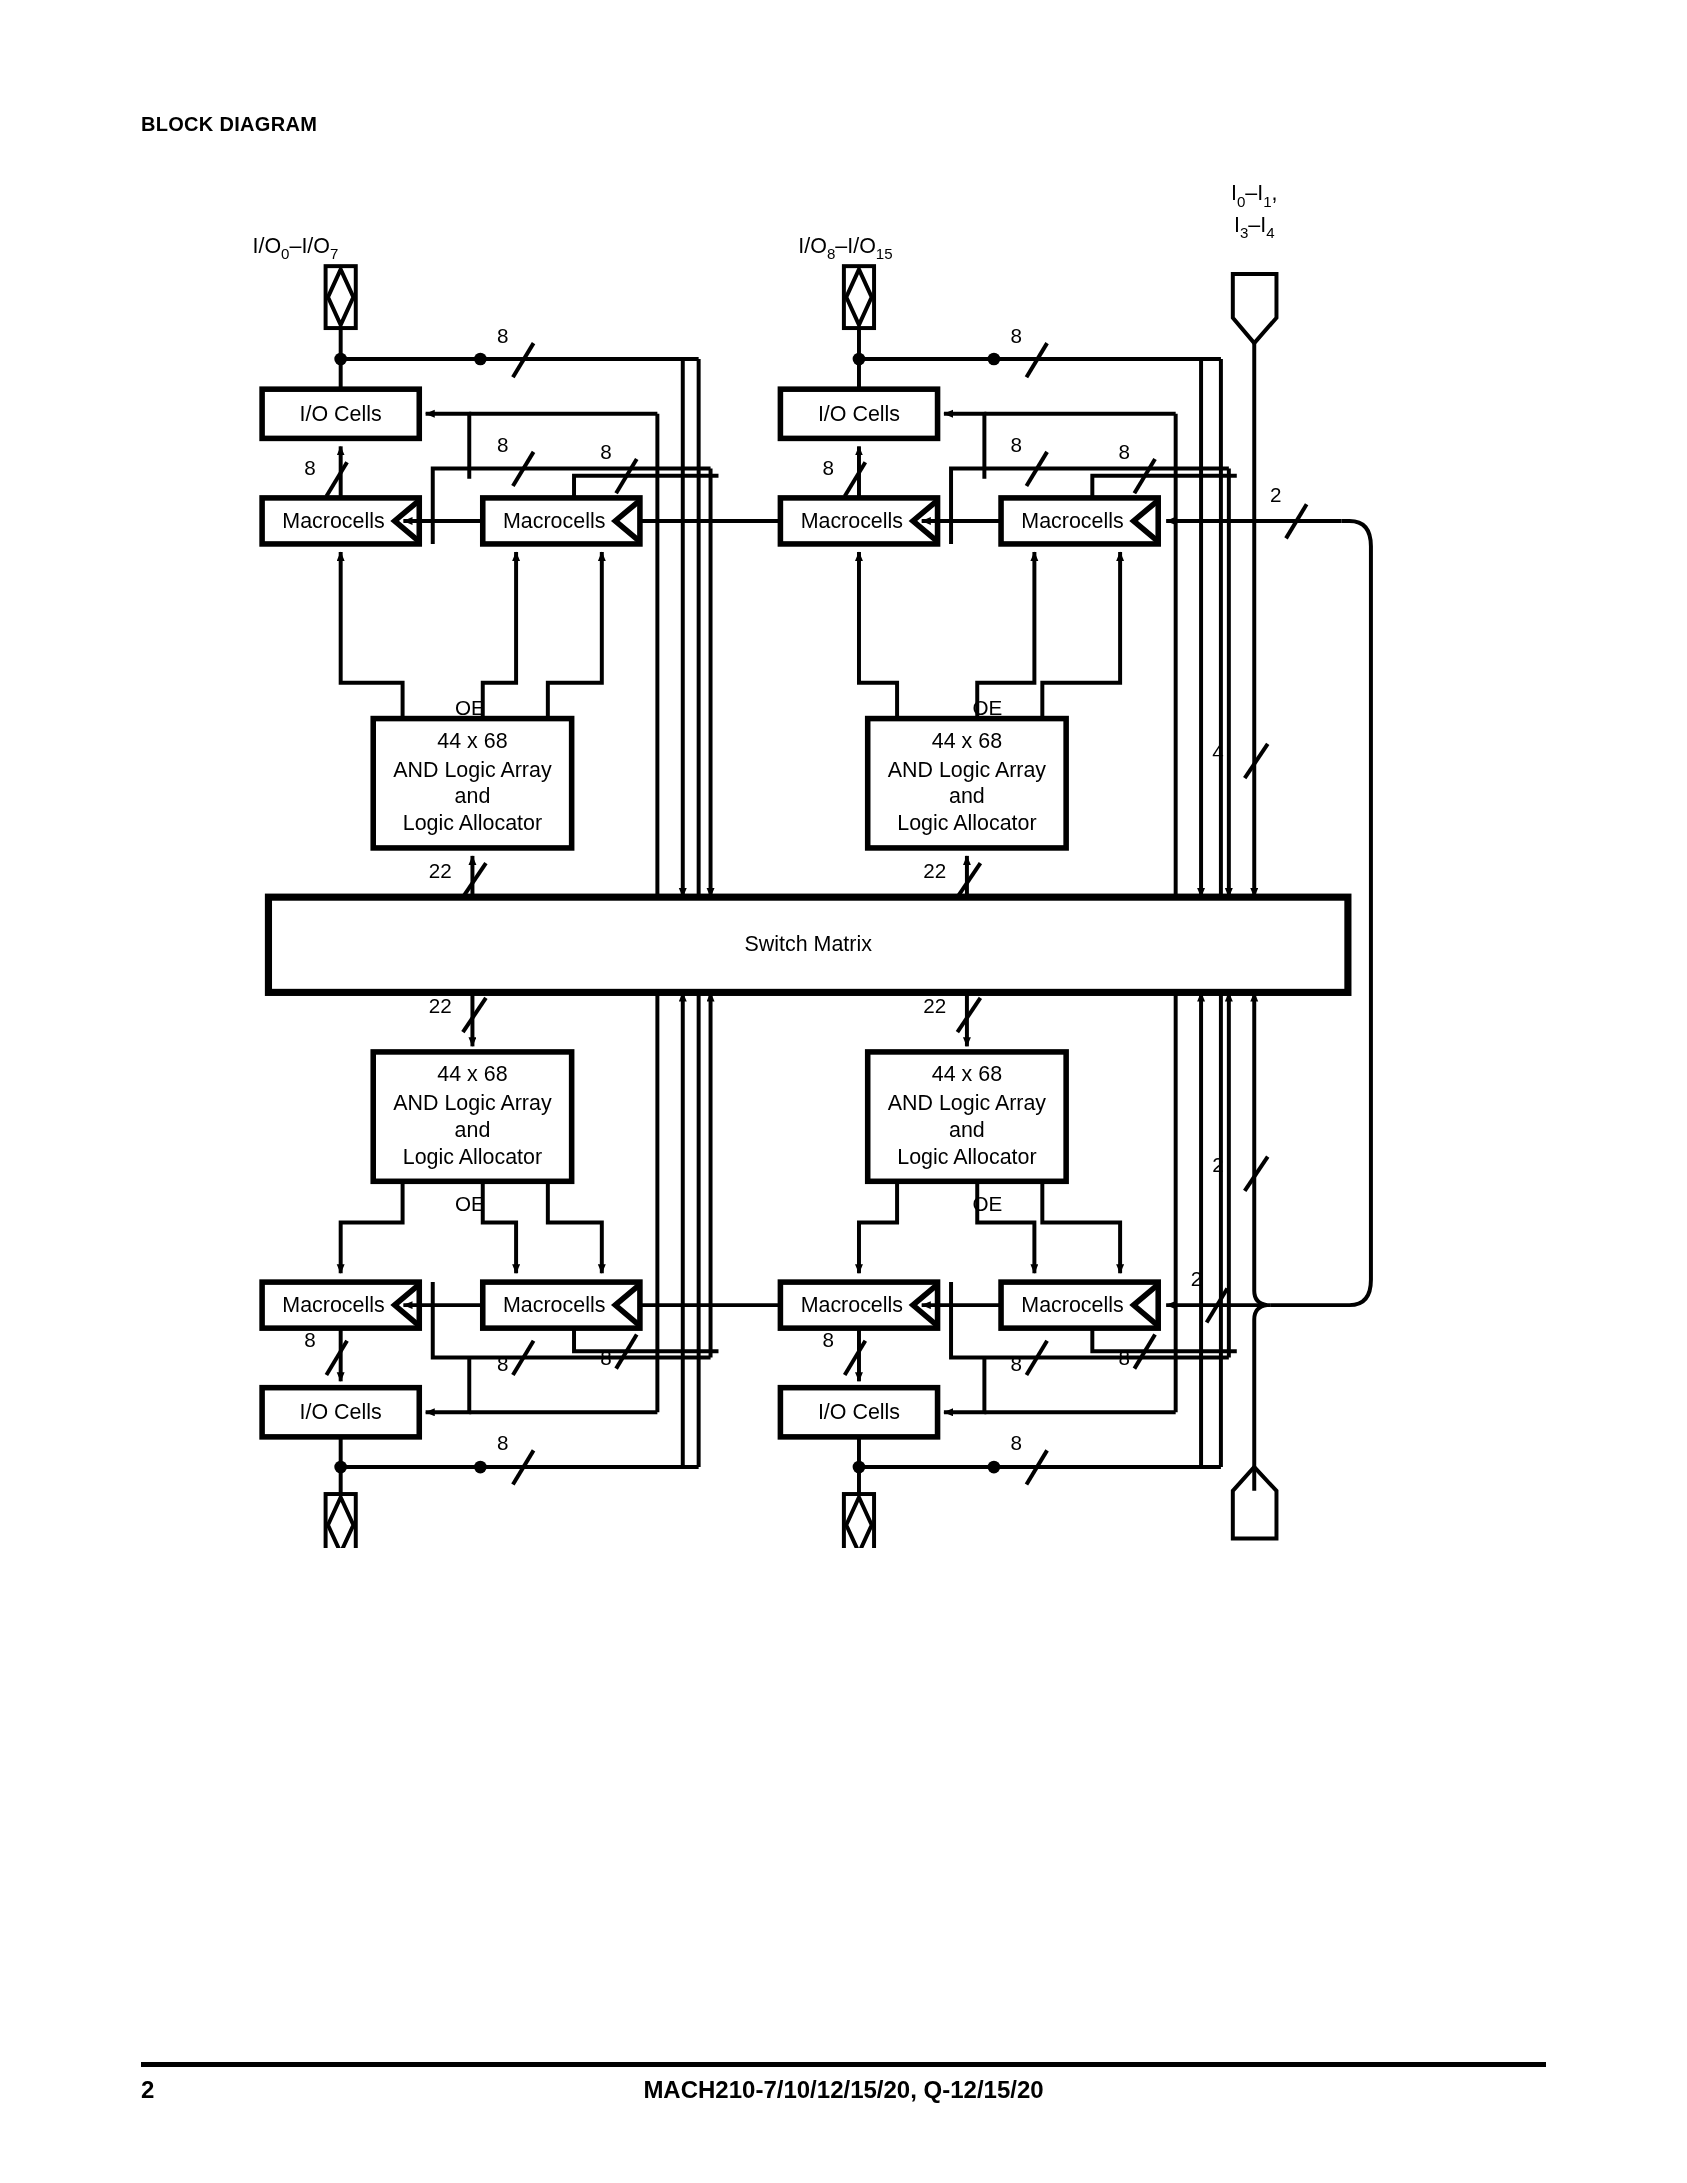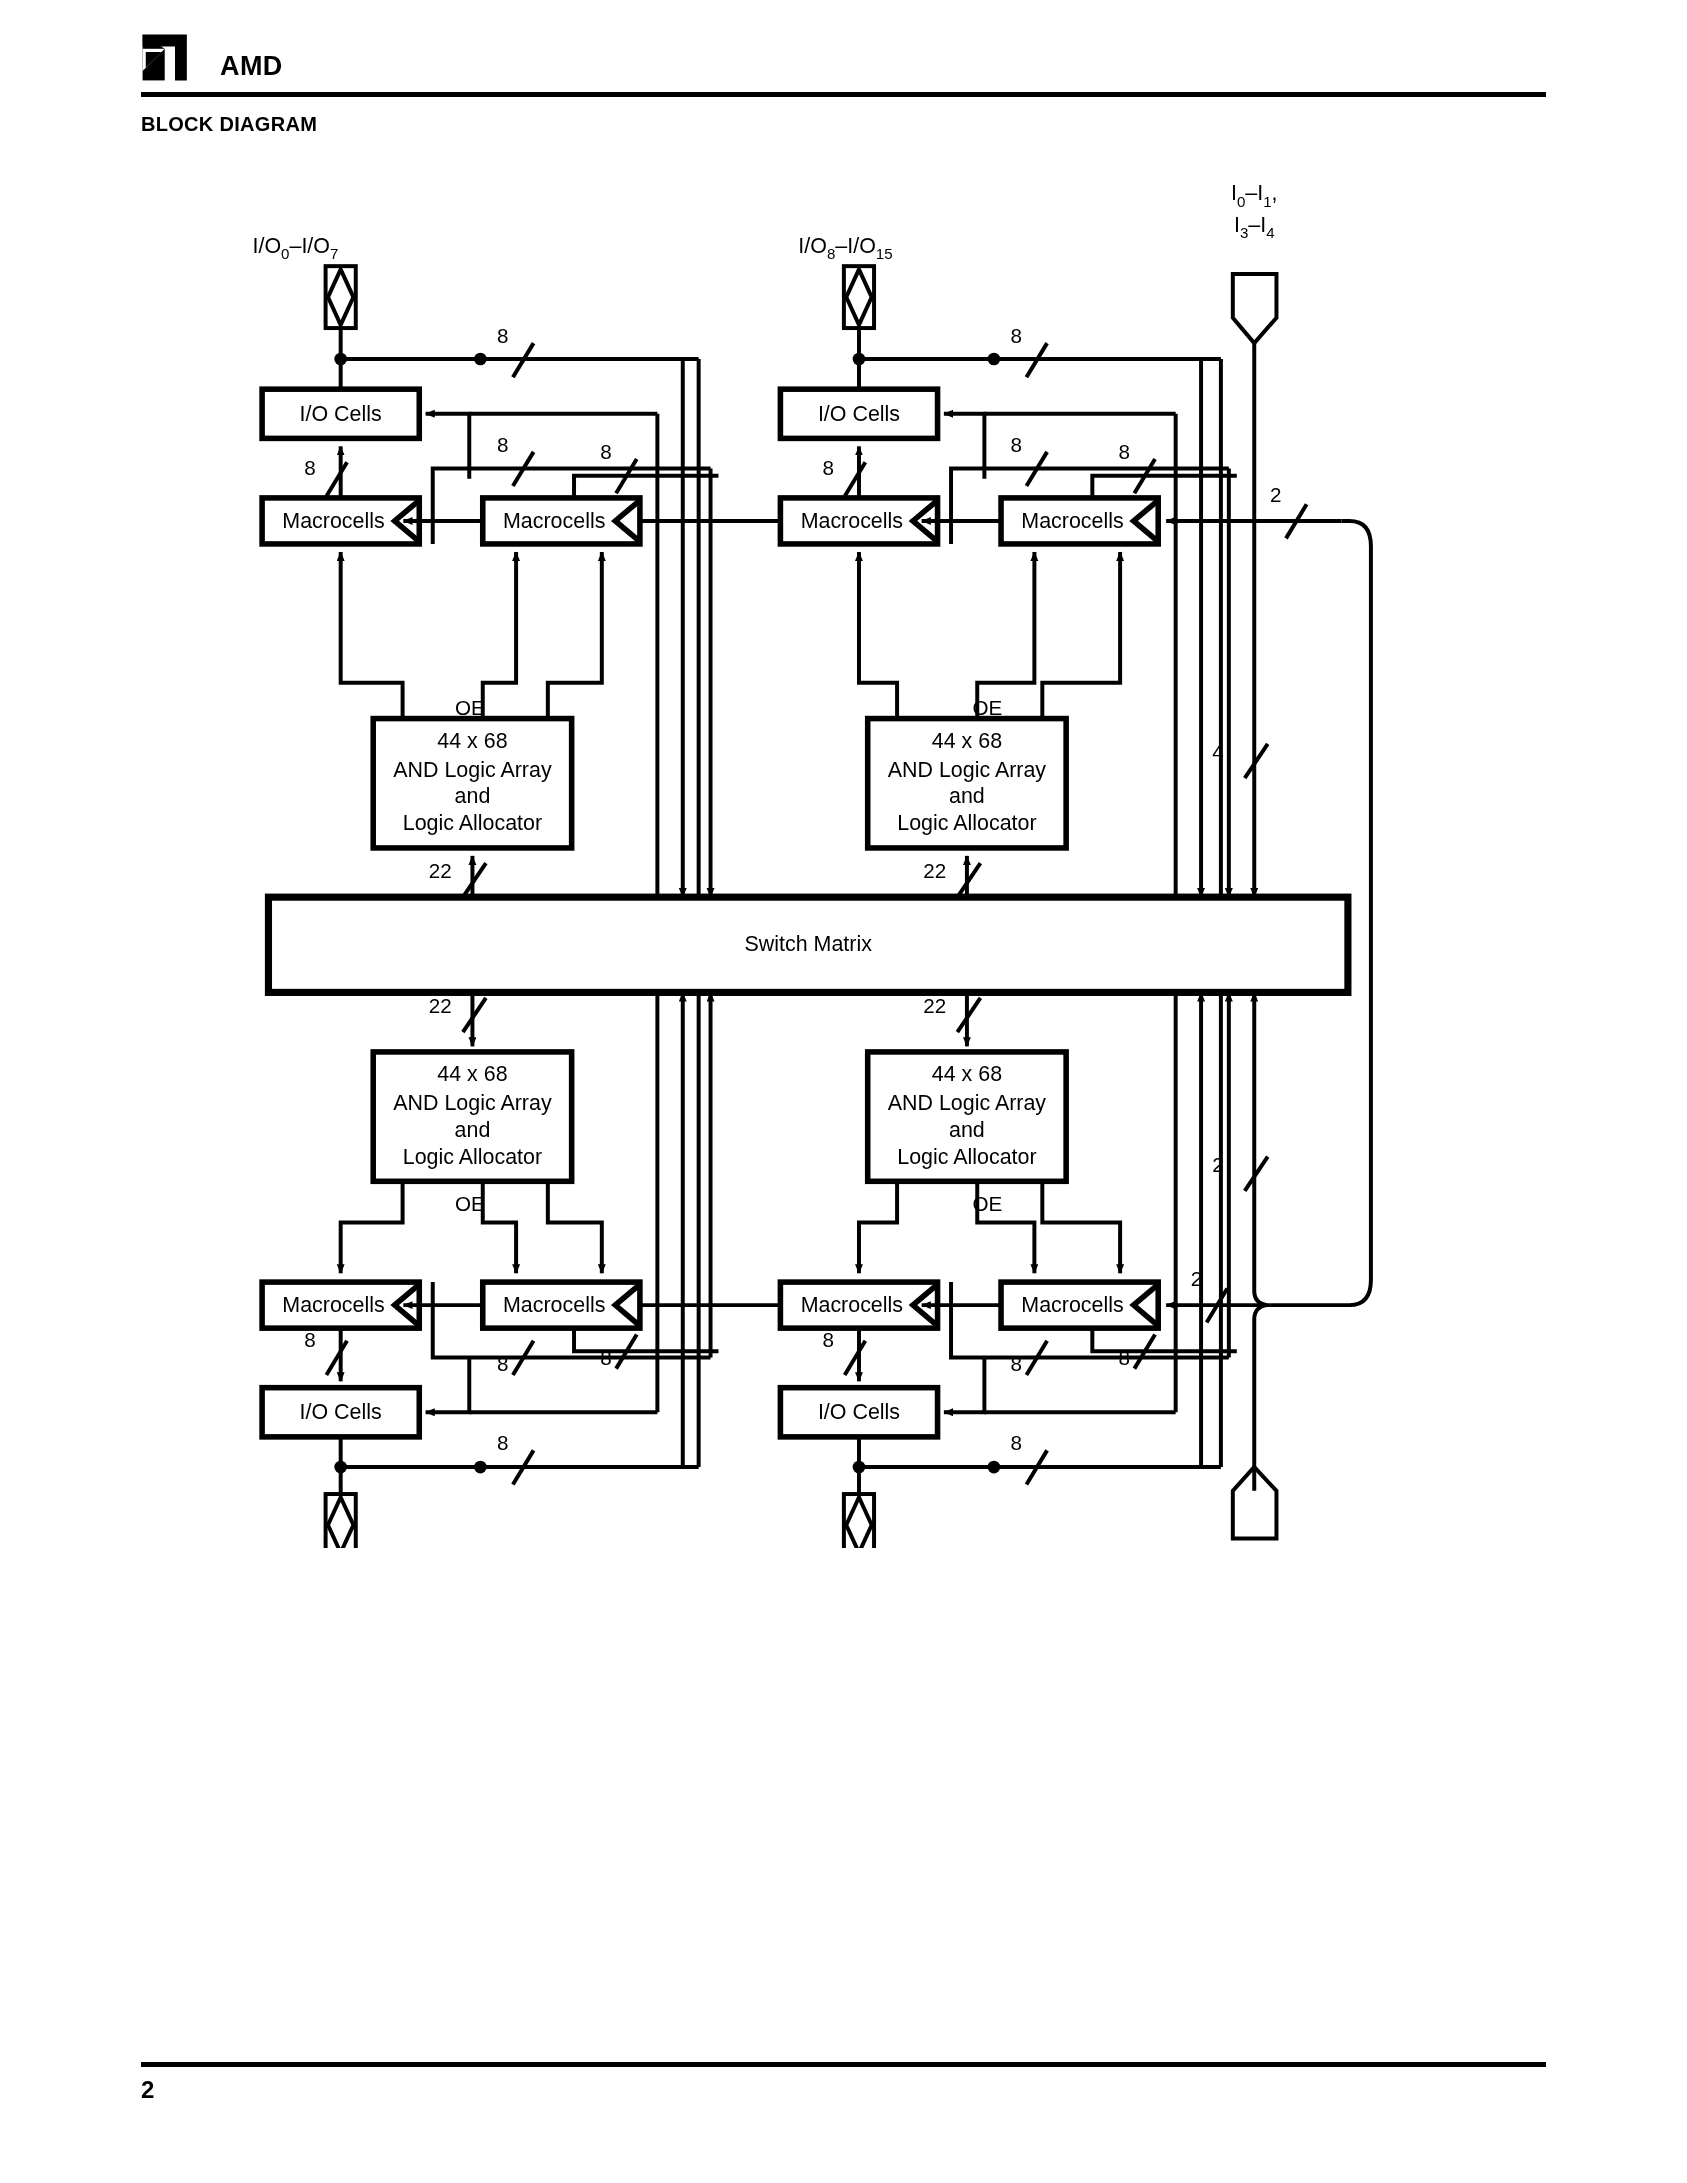--- a/index.html
+++ b/index.html
@@ -28,33 +28,20 @@
   .t-small{font-size:26px;}
   .t-pin{font-size:27px;}
   .t-sub{font-size:19px;}
   .t-id{font-size:25px;}
 </style>
 </head>
 <body>
 
 <div class="page">
 
-  <div class="hdr">
-    <div class="logo">
-      <svg width="68" height="49" viewBox="0 0 86 62" aria-hidden="true">
-        <path d="M2 2 H58 V60 H43 V17 H2 Z" fill="#000"></path>
-        <path d="M2 20 H30 V60 H2 Z" fill="#000"></path>
-        <path d="M30 20 L2 48 V20 Z" fill="#fff"></path>
-        <path d="M2 2 L30 20 H2 Z" fill="#000"></path>
-        <path d="M6 24 H26 L6 44 Z" fill="#000"></path>
-      </svg>
-    </div>
-    <div class="logo-text">AMD</div>
-    <div class="hdr-rule"></div>
-  </div>
   <div class="sect-title">BLOCK DIAGRAM</div>
 
   <div class="diagram">
   <svg width="1687" height="1389" viewBox="0 0 2125 1750">
     <defs>
       <marker id="ah" markerWidth="13" markerHeight="13" refX="11.5" refY="5" orient="auto" markerUnits="userSpaceOnUse">
         <path d="M0,0 L12,5 L0,10 z" fill="#000"></path>
       </marker>
     </defs>
 
@@ -427,15 +414,16 @@
         <tspan>I/O</tspan><tspan class="t-sub" dy="8">16</tspan><tspan dy="-8">–I/O</tspan><tspan class="t-sub" dy="8">23</tspan>
       </text>
     </g>
 
     <text class="tx t-id" x="1760" y="1903" text-anchor="end">14128I-1</text>
   </svg>
   </div>
 
   <div class="ftr-rule"></div>
   <div class="ftr-page">2</div>
+  <div class="ftr-part">MACH210-7/10/12/15/20, Q-12/15/20</div>
 
 </div>
 
 
 </body></html>

